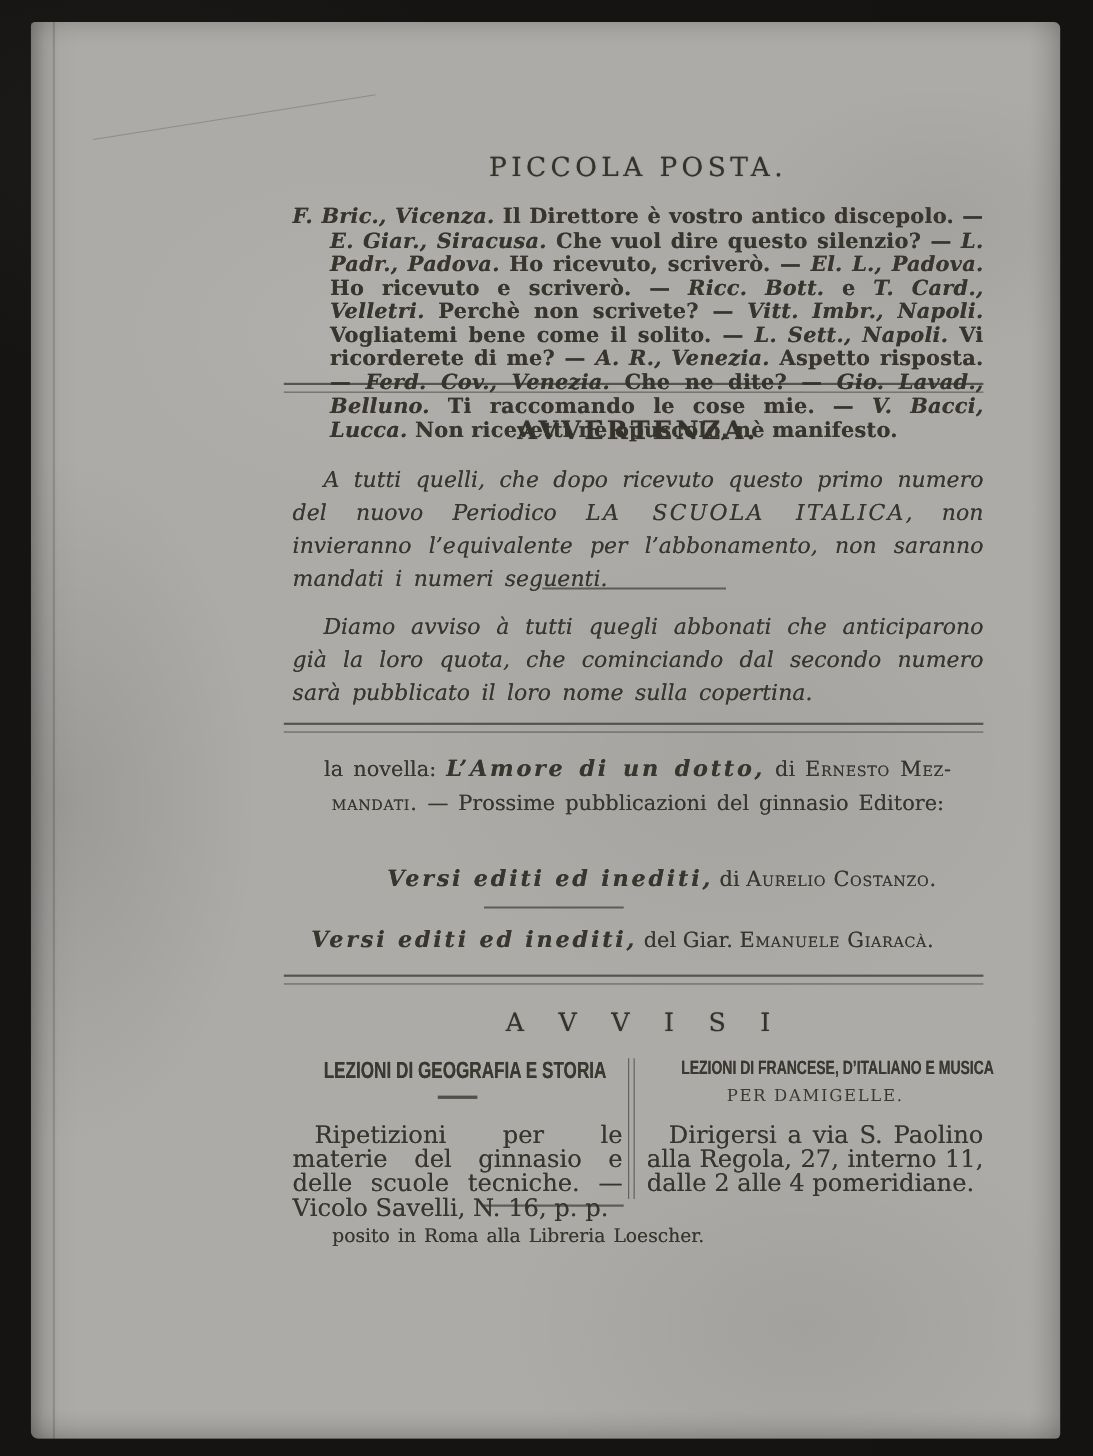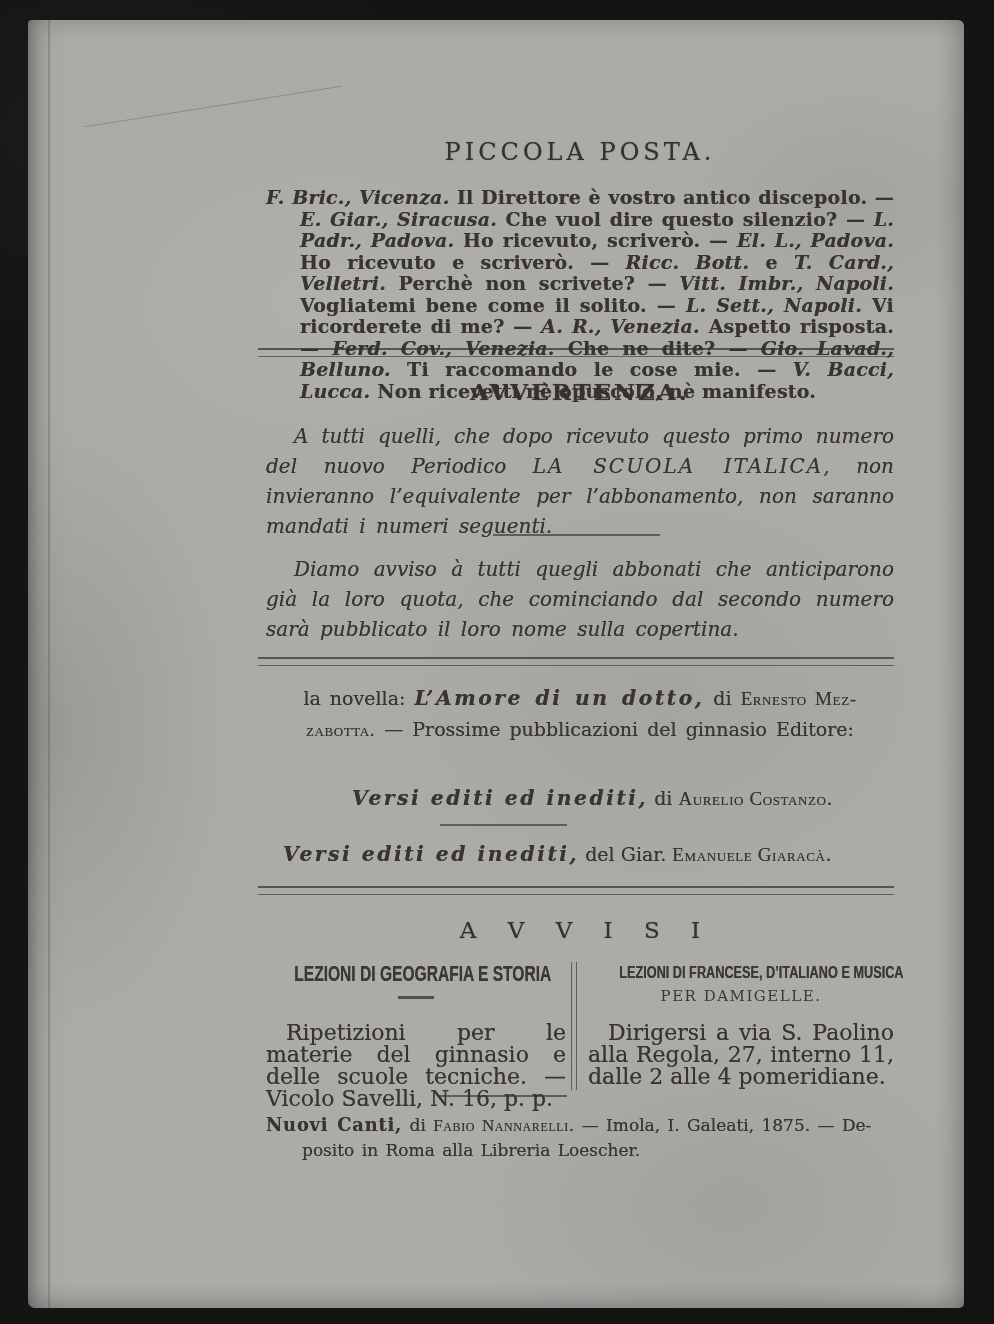--- a/index.html
+++ b/index.html
@@ -113,21 +113,21 @@
     font-size: 19px;
     white-space: nowrap;
     text-shadow: 0 0 0.5px rgba(55,53,46,0.7);
   }
   #versi-1 { top: 766px; left: 51px; margin-left: 35px; }
   #versi-2 { top: 822px; left: 17px; }
 
   .seg-i   { font-style: italic; }
   .seg-iw  { font-style: italic; letter-spacing: 2px; }
   .seg-bw  { font-weight: bold; letter-spacing: 2.5px; font-size: 1.07em; font-style: italic; }
-  .seg-sc  { font-variant: small-caps; letter-spacing: 0.6px; font-family: Liberation Serif, serif; }
+  .seg-sc  { font-variant: small-caps; letter-spacing: 0.6px; }
   .seg-caps{ letter-spacing: 1.2px; }
   .seg-bt  { font-weight: bold; letter-spacing: 0.8px; font-size: 1.05em; }
 
   #columns { top: 938px; width: 628px; height: 150px; }
   .col { position: absolute; top: 0; }
   #col-left  { left: 0; width: 300px; }
   #col-right { left: 322px; width: 306px; }
   .col-head-area { height: 64px; text-align: center; }
   .ad-heading {
     display: inline-block;
@@ -189,21 +189,21 @@
       <div class="abs avv-para" id="avv-para1"><span class="seg-i">A tutti quelli, che dopo ricevuto questo primo numero del nuovo Periodico </span><span class="seg-iw">LA SCUOLA ITALICA</span><span class="seg-i">, non invieranno l’equivalente per l’abbonamento, non saranno mandati i numeri seguenti.</span></div>
 
       <div class="abs rule-short" id="rule-mid"></div>
 
       <div class="abs avv-para" id="avv-para2"><span class="seg-i">Diamo avviso à tutti quegli abbonati che anticiparono già la loro quota, che cominciando dal secondo numero sarà pubblicato il loro nome sulla copertina.</span></div>
 
       <div class="abs rule-double" id="rule-2"></div>
 
       <div class="abs" id="ed-block">
         <div class="ed-line"><span>la novella: </span><span class="seg-bw">L’Amore di un dotto,</span><span> di </span><span class="seg-sc">Ernesto Mez-</span></div>
-        <div class="ed-line"><span class="seg-sc">zabotta.</span><span> — Prossime pubblicazioni del ginnasio Editore:</span></div>
+        <div class="ed-line"><span class="seg-sc">mandati.</span><span> — Prossime pubblicazioni del ginnasio Editore:</span></div>
       </div>
 
       <div class="abs versi-line" id="versi-1"><span class="seg-bw">Versi editi ed inediti,</span><span> di </span><span class="seg-sc">Aurelio Costanzo</span><span>.</span></div>
 
       <div class="abs rule-short" id="rule-versi"></div>
 
       <div class="abs versi-line" id="versi-2"><span class="seg-bw">Versi editi ed inediti,</span><span> del Giar. </span><span class="seg-sc">Emanuele Giaracà</span><span>.</span></div>
 
       <div class="abs rule-double" id="rule-3"></div>
 
@@ -225,19 +225,18 @@
             <span class="ad-heading">LEZIONI DI FRANCESE, D’ITALIANO E MUSICA</span>
             <div class="ad-sub">PER DAMIGELLE.</div>
           </div>
           <div class="col-body">Dirigersi a via S. Paolino alla Regola, 27, interno 11, dalle 2 alle 4 pomeridiane.</div>
         </div>
       </div>
 
       <div class="abs rule-short" id="rule-foot"></div>
 
       <div class="abs" id="footer">
-        <div class="line1"><span class="seg-bt">Nuovi Canti,</span><span> di </span><span class="seg-sc">Fabio Nannarelli</span><span>. — Imola, I. Galeati, 1875. — De-</span></div>
         <div class="line2"><span>posito in Roma alla Libreria Loescher.</span></div>
       </div>
 
     </div>
   </div>
 </div>
 
 </body></html>

